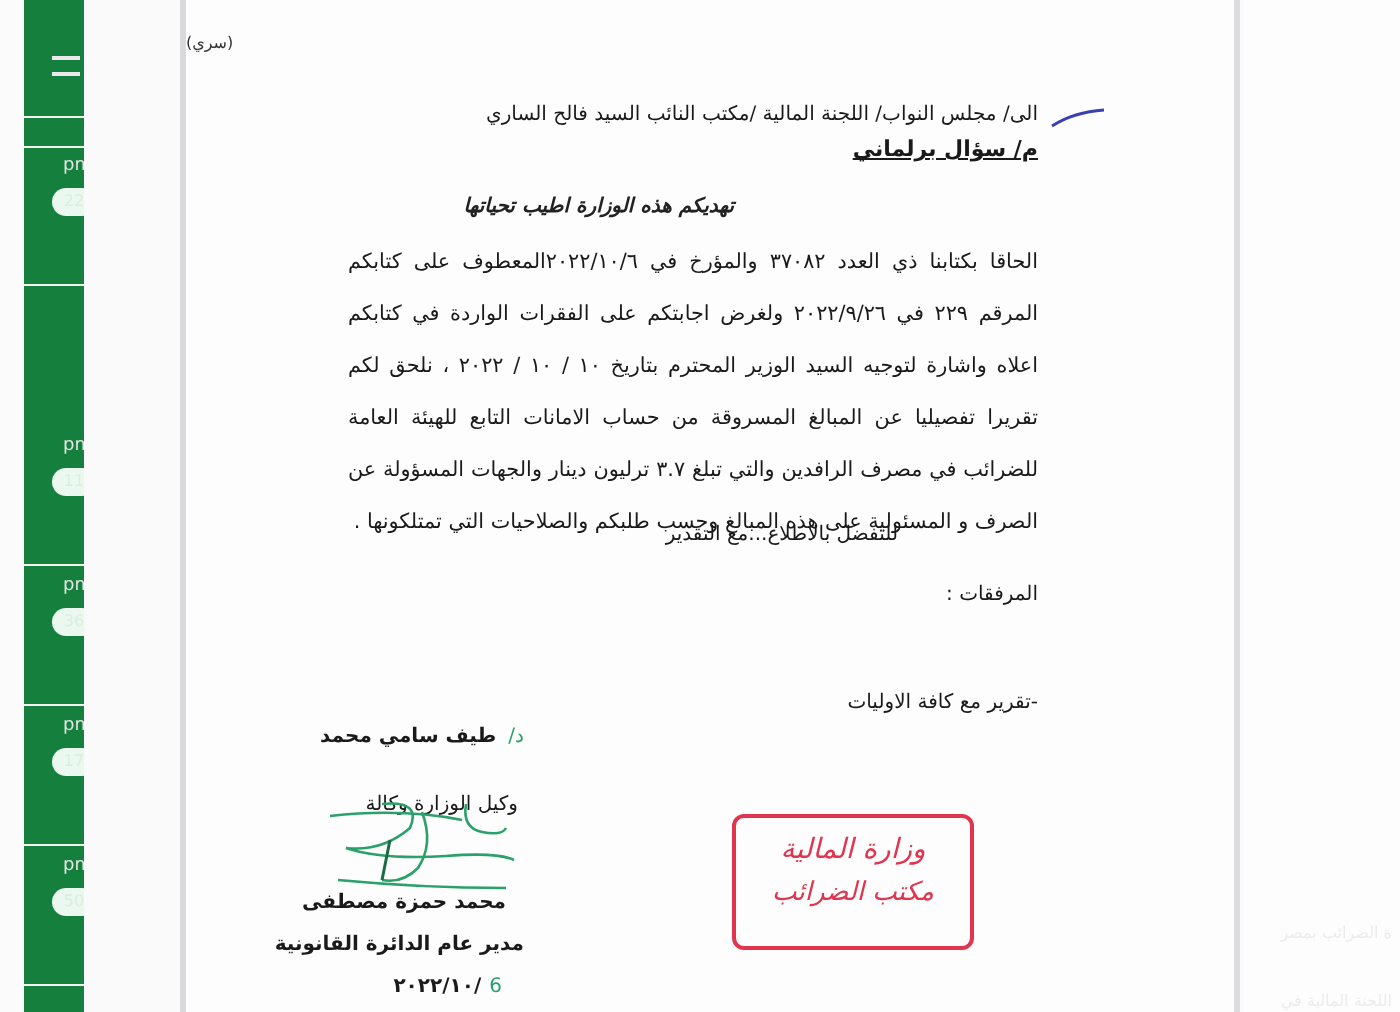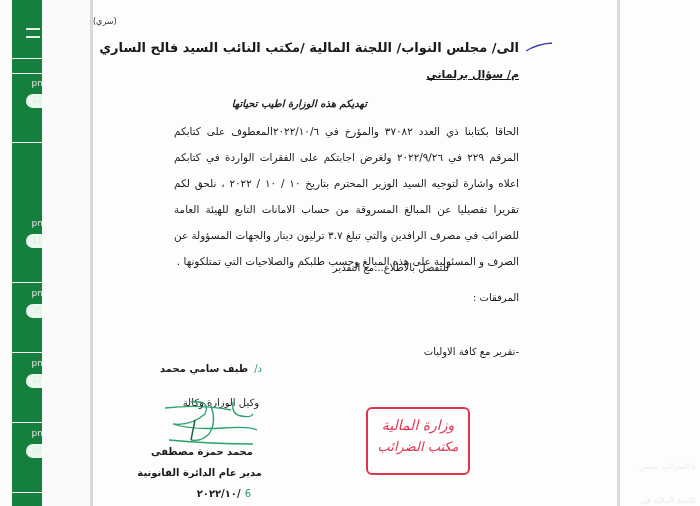--- a/index.html
+++ b/index.html
@@ -38,21 +38,21 @@
   .page {
     position:absolute; left:90px; top:0; width:530px; height:506px;
     background:#fdfdfe;
     border-left:3px solid #d9d9dc; border-right:3px solid #dcdcdf;
     box-sizing:border-box;
     direction:rtl; color:#1a1a1a;
     font-family:"DejaVu Sans", sans-serif;
   }
   .line { position:absolute; white-space:nowrap; }
   .classification { top:17px; left:0; right:0; text-align:left; font-size:8px; color:#333; }
-  .to-line { top:40px; right:98px; font-size:13px; font-weight:bold; }
+  .to-line { top:52px; right:98px; font-size:10px; font-weight:normal; }
   .to-line .pen {
     position:absolute; right:-34px; top:2px; width:28px; height:10px;
   }
   .subject { top:68px; right:98px; font-size:11px; font-weight:bold; text-decoration:underline; }
   .greeting { top:98px; right:250px; font-size:10px; font-weight:bold; font-style:italic; color:#222;text-align:center; }
   .para {
     position:absolute; top:118px; right:98px; width:345px;
     font-size:10.4px; line-height:26px; text-align:justify; text-align-last:right;margin-left:36px;
   }
   .closing { top:262px; right:168px; font-size:10px; }
@@ -62,21 +62,21 @@
   .sig1-name { top:363px; right:355px; font-size:10px; font-weight:bold; }
   .sig1-name .mark { color:#2aa06a; font-weight:normal; margin-left:6px; }
   .sig1-title { top:385px; right:358px; font-size:10px; font-weight:normal;margin-top:12px; }
   .signature { position:absolute; left:68px; top:400px; width:100px; height:46px; }
   .sig2-name { top:446px; right:364px; font-size:10px; font-weight:bold; }
   .sig2-title { top:467px; right:355px; font-size:10px; font-weight:bold; }
   .sig-date { top:488px; right:366px; font-size:10px; font-weight:bold; }
   .sig-date .mark { color:#2aa06a; font-weight:normal; margin-left:4px; }
 
   .stamp {
-    position:absolute; left:273px; top:407px; width:104px; height:68px;
+    position:absolute; left:273px; top:407px; width:121px; height:68px;
     border:2px solid #e0344f; border-radius:6px; box-sizing:border-box;
     color:#e0344f; text-align:center; direction:rtl;
   }
   .stamp .s1 { font-size:14px; line-height:16px; margin-top:8px; font-family:"DejaVu Serif", serif; font-style:italic; }
   .stamp .s2 { font-size:13px; line-height:16px; margin-top:6px; font-family:"DejaVu Serif", serif; font-style:italic; }
 </style>
 </head>
 <body>
 
 <div class="bg-left">

